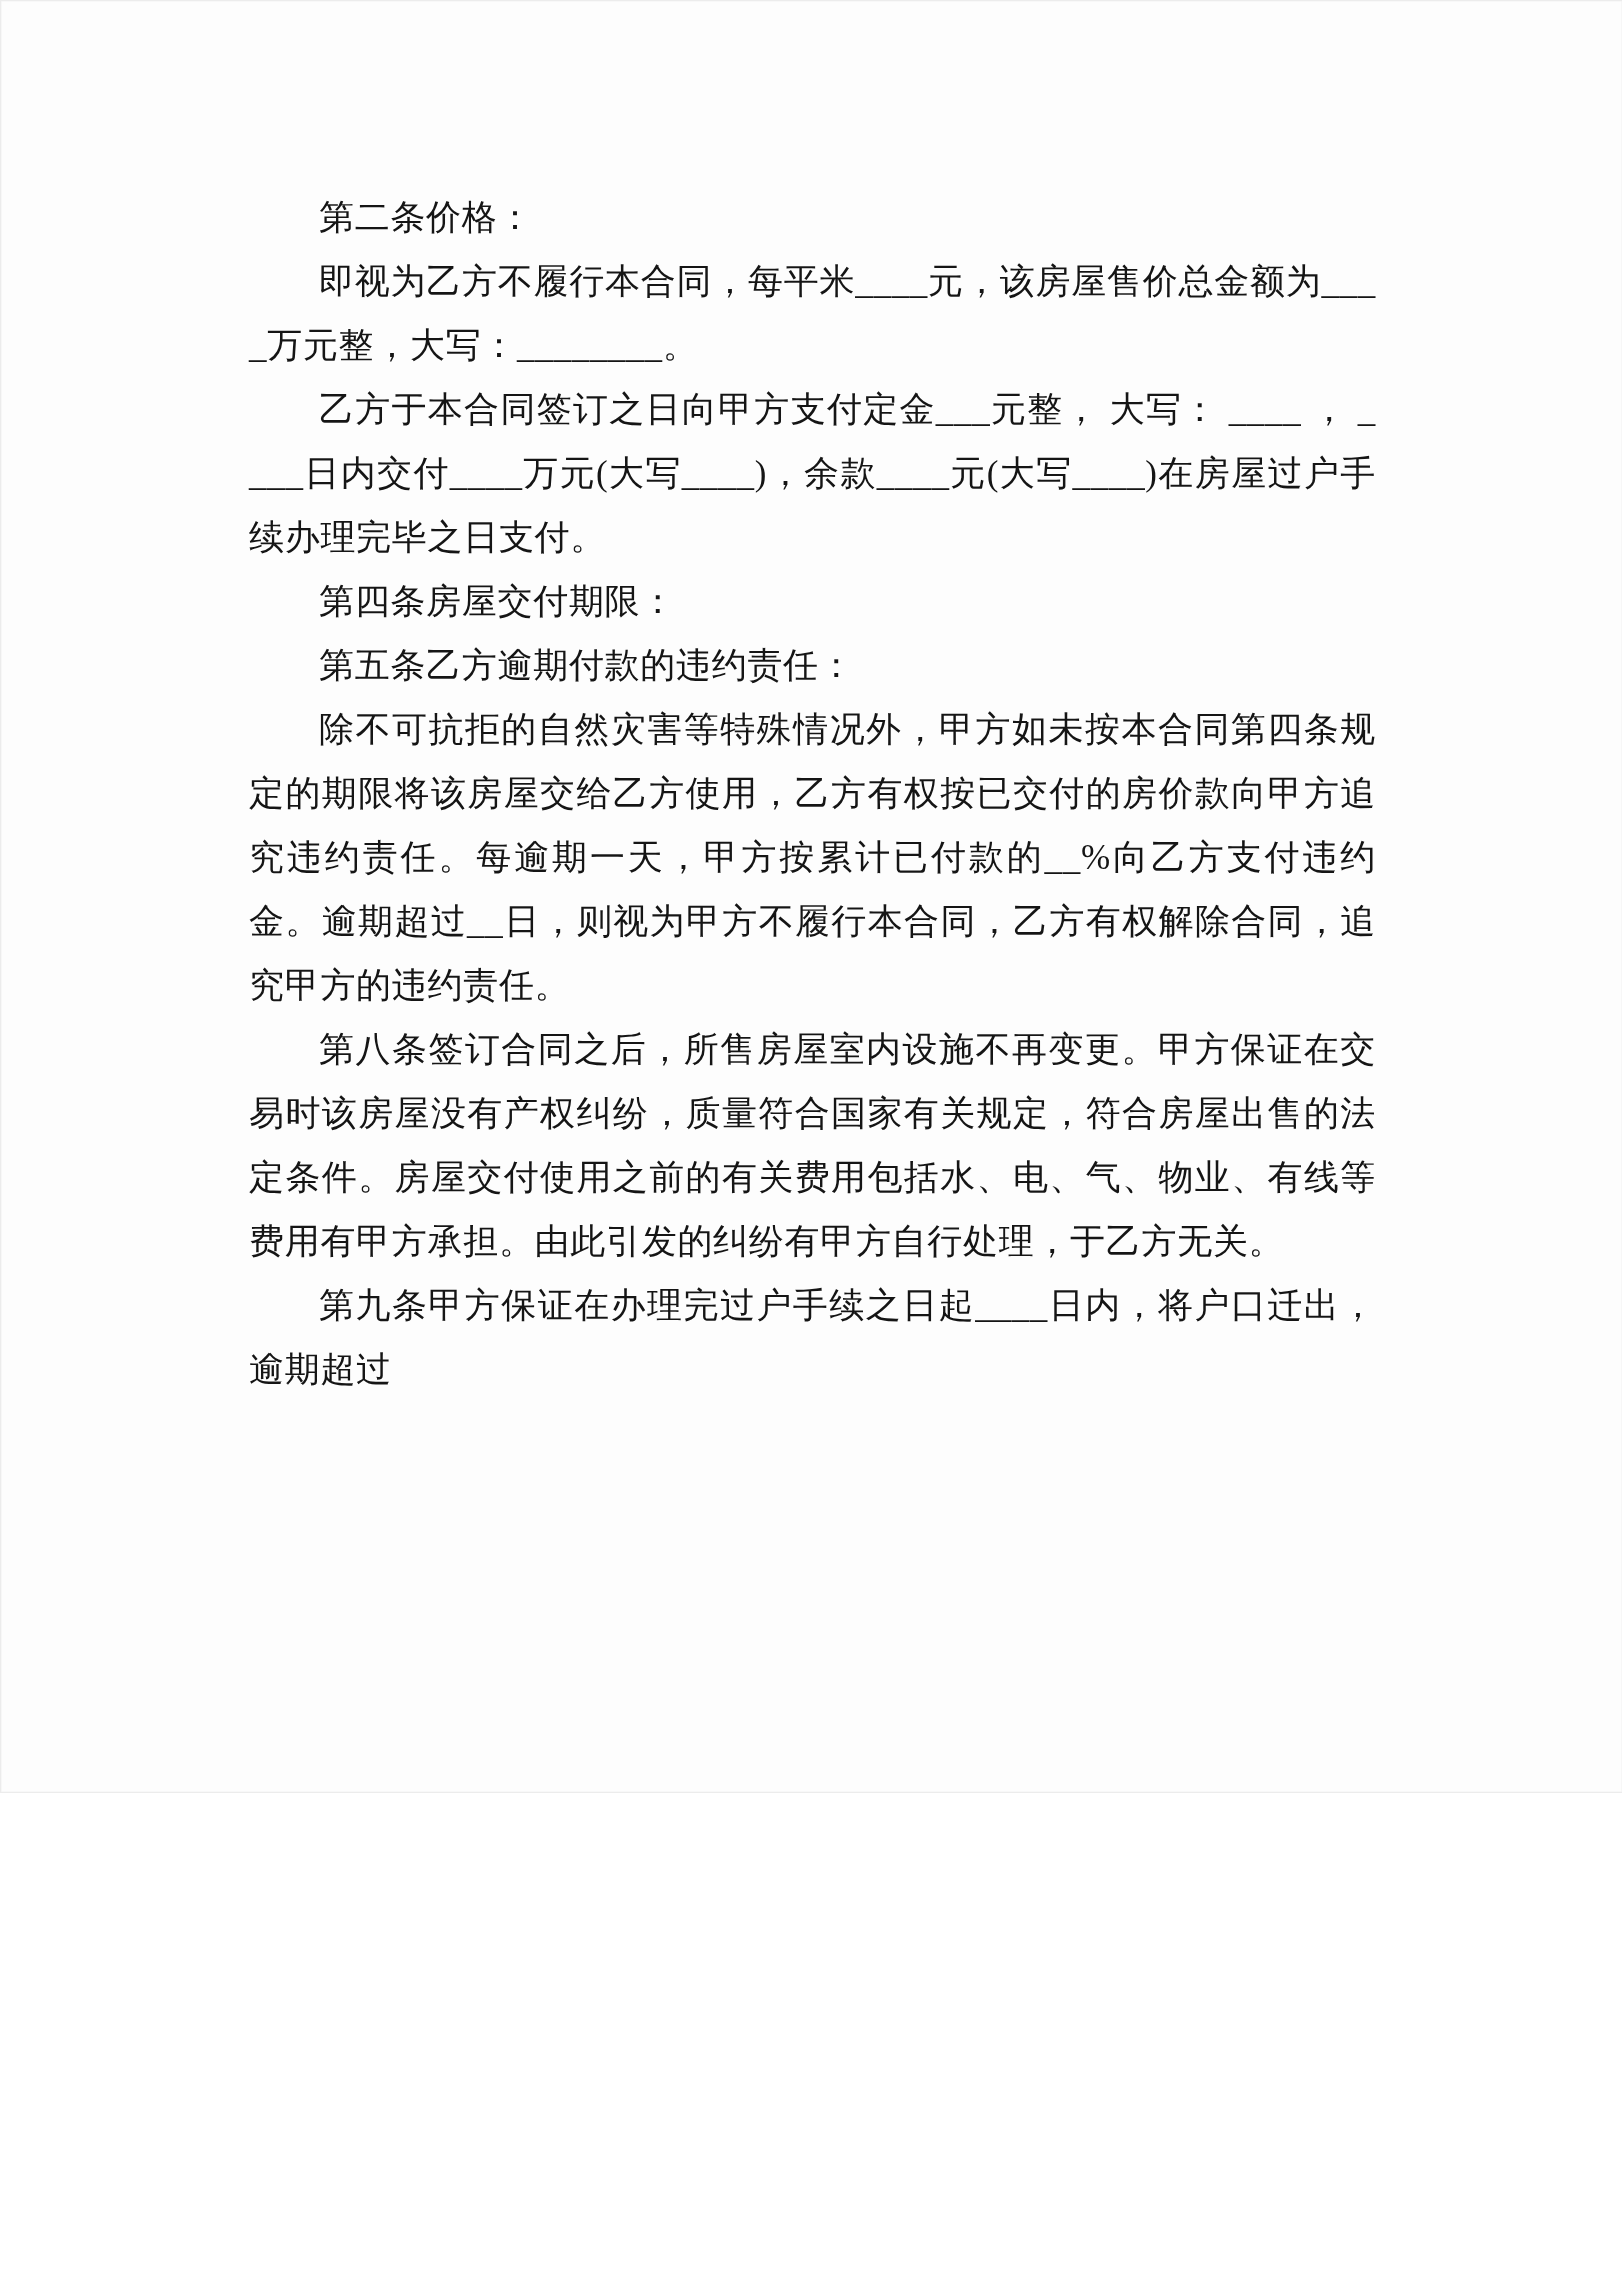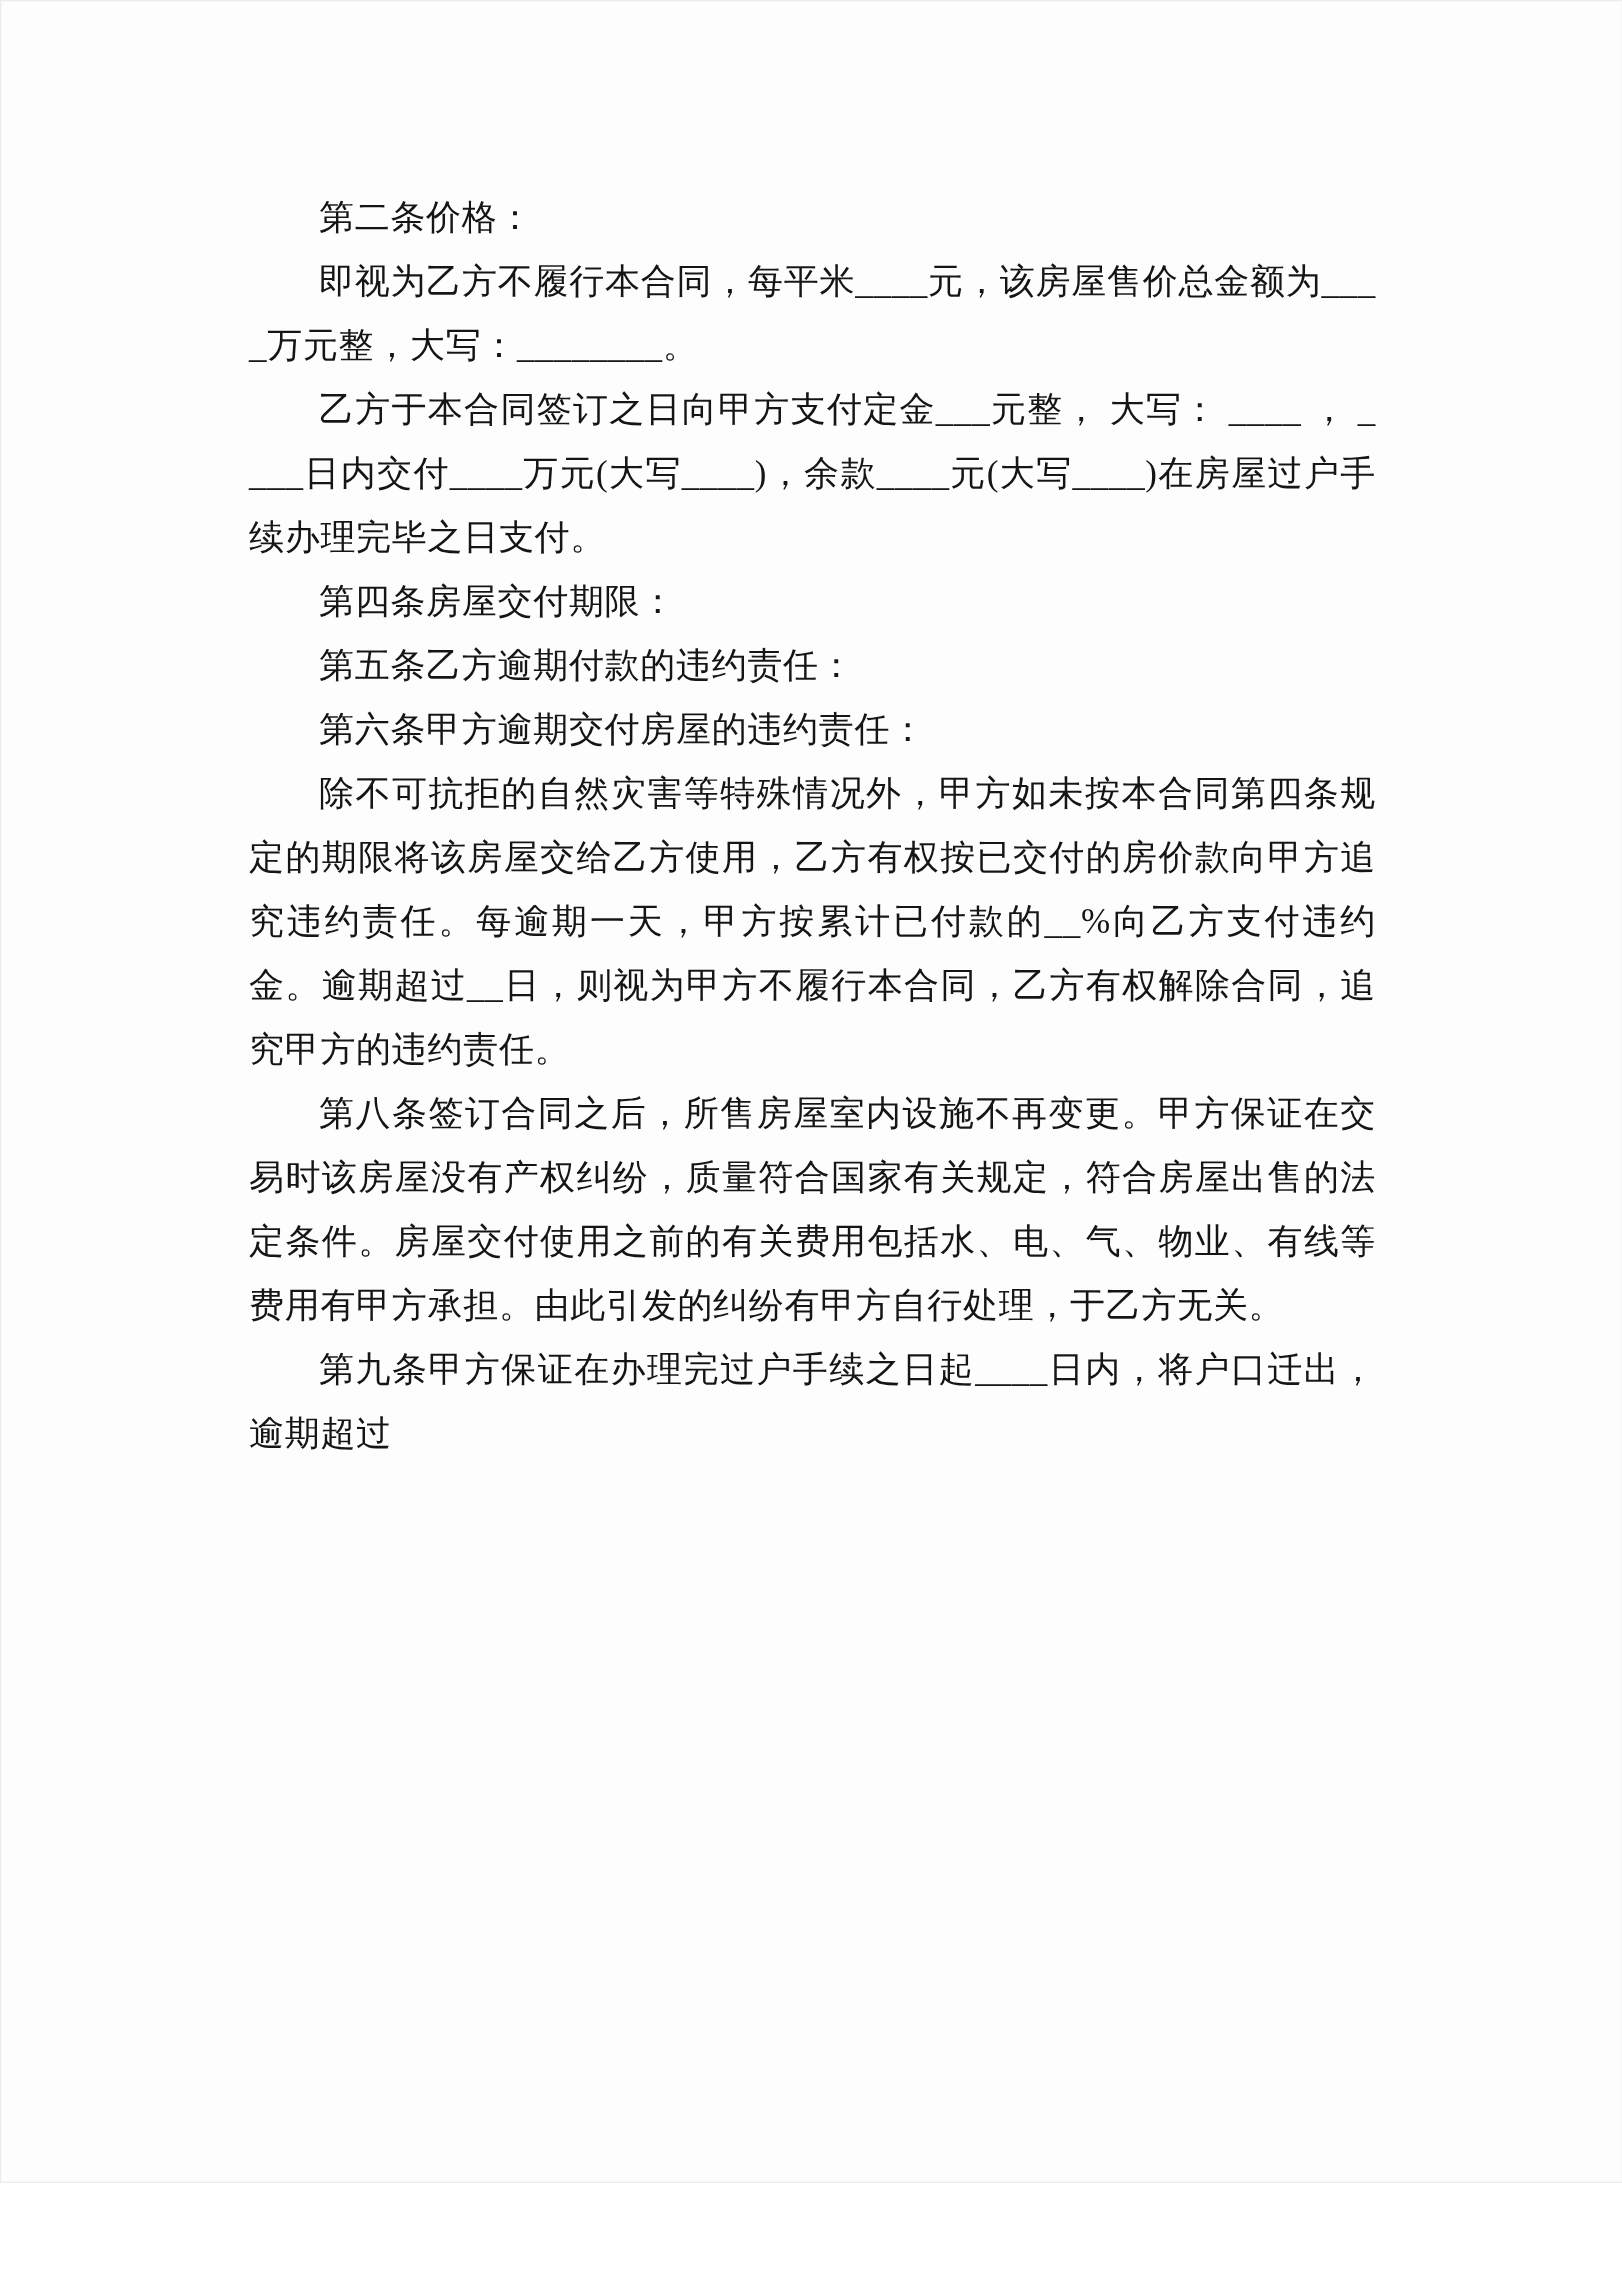--- a/index.html
+++ b/index.html
@@ -3,21 +3,21 @@
 <meta charset="utf-8">
 <style>
   html, body {
     margin: 0;
     padding: 0;
     background: #ffffff;
   }
   .page {
     position: relative;
     width: 1623px;
-    height: 2183px;
+    height: 1793px;
     margin: 0 auto;
     background: #fdfdfd;
     box-sizing: border-box;
     box-shadow: inset 0 0 0 1.3px #ececec;
     overflow: hidden;
   }
   .doc-body {
     position: absolute;
     left: 249px;
     top: 186px;
@@ -40,19 +40,18 @@
 </head>
 <body>
 
 <div class="page">
   <div class="doc-body">
     <p>第二条价格：</p>
     <p>即视为乙方不履行本合同，每平米____元，该房屋售价总金额为____万元整，大写：________。</p>
     <p>乙方于本合同签订之日向甲方支付定金___元整， 大写： ____ ， ____日内交付____万元(大写____)，余款____元(大写____)在房屋过户手续办理完毕之日支付。</p>
     <p>第四条房屋交付期限：</p>
     <p>第五条乙方逾期付款的违约责任：</p>
-    <p>第六条甲方逾期交付房屋的违约责任：</p>
     <p>除不可抗拒的自然灾害等特殊情况外，甲方如未按本合同第四条规定的期限将该房屋交给乙方使用，乙方有权按已交付的房价款向甲方追究违约责任。每逾期一天，甲方按累计已付款的__%向乙方支付违约金。逾期超过__日，则视为甲方不履行本合同，乙方有权解除合同，追究甲方的违约责任。</p>
     <p>第八条签订合同之后，所售房屋室内设施不再变更。甲方保证在交易时该房屋没有产权纠纷，质量符合国家有关规定，符合房屋出售的法定条件。房屋交付使用之前的有关费用包括水、电、气、物业、有线等费用有甲方承担。由此引发的纠纷有甲方自行处理，于乙方无关。</p>
     <p>第九条甲方保证在办理完过户手续之日起____日内，将户口迁出，逾期超过</p>
   </div>
 </div>
 
 
 </body></html>

